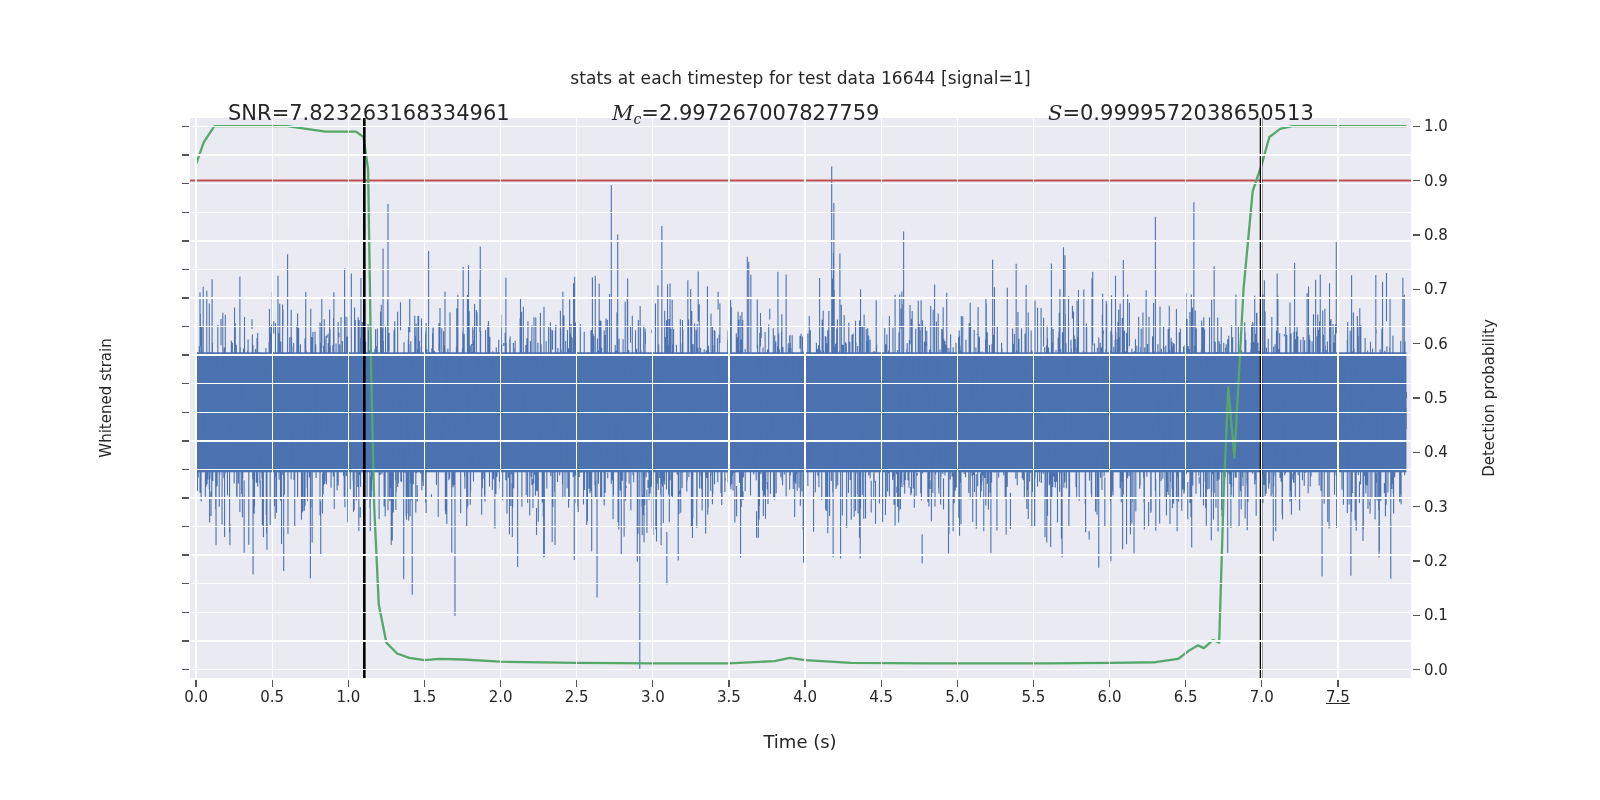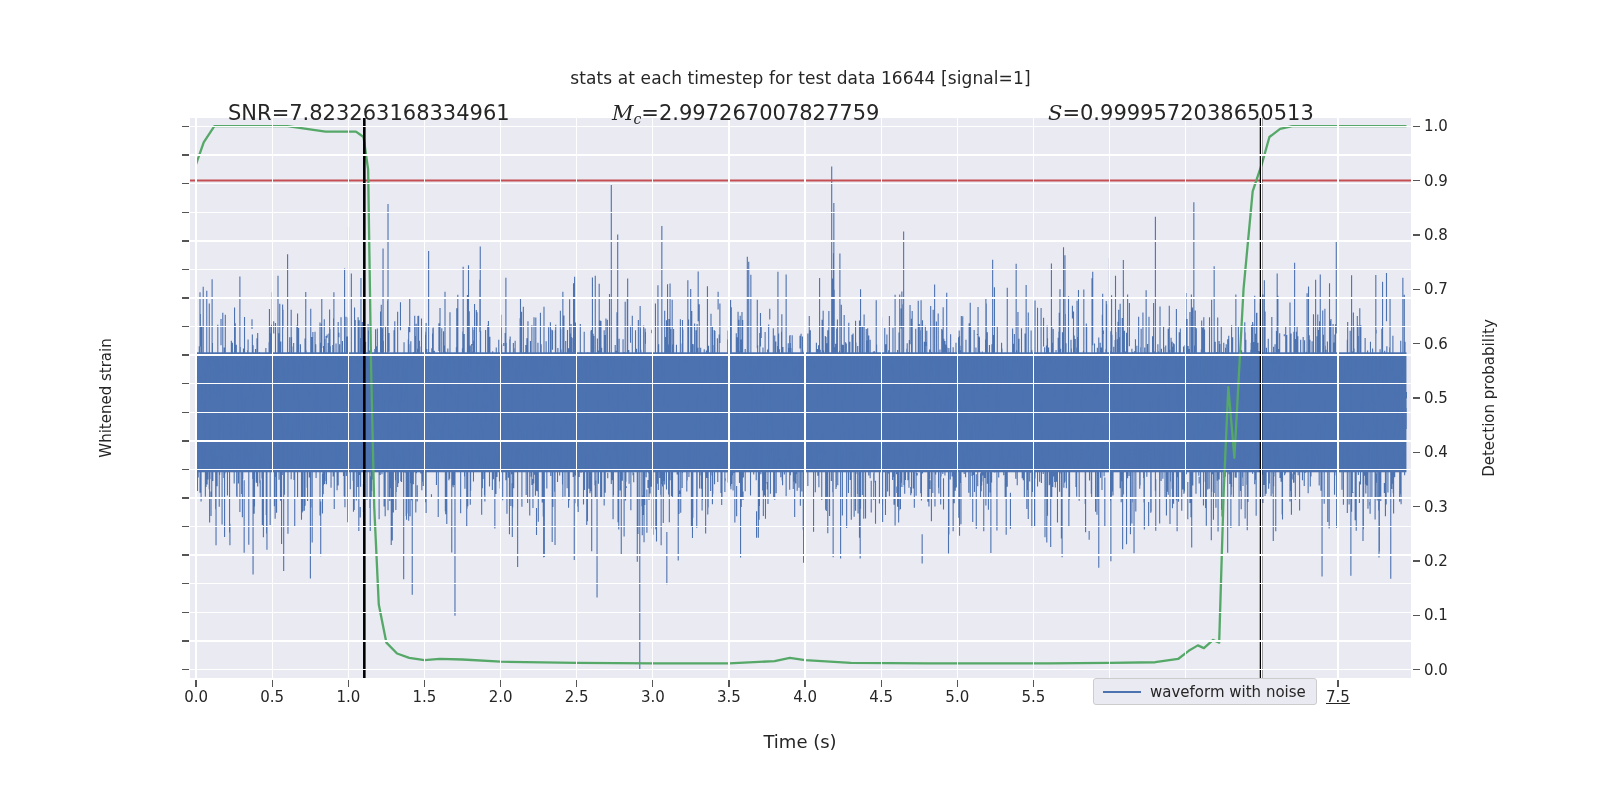--- a/index.html
+++ b/index.html
@@ -311,18 +311,14 @@
       <div class="xtick" style="left: 1261.8px;">7.0</div>
       <div class="tickmark x" style="left: 1261.15px; top: 680px;"></div>
       <div class="xtick" style="left: 1337.92px; text-decoration: underline;">7.5</div>
       <div class="tickmark x" style="left: 1337.27px; top: 680px;"></div>
     </div>
 
   <div id="ylabel-left">Whitened strain</div>
   <div id="ylabel-right">Detection probability</div>
   <div id="xlabel">Time (s)</div>
 
-  <div id="legend">
-    <span id="legend-swatch"></span>
-    <span id="legend-label">waveform with noise</span>
-  </div>
 
 </div>
 
 </body></html>

